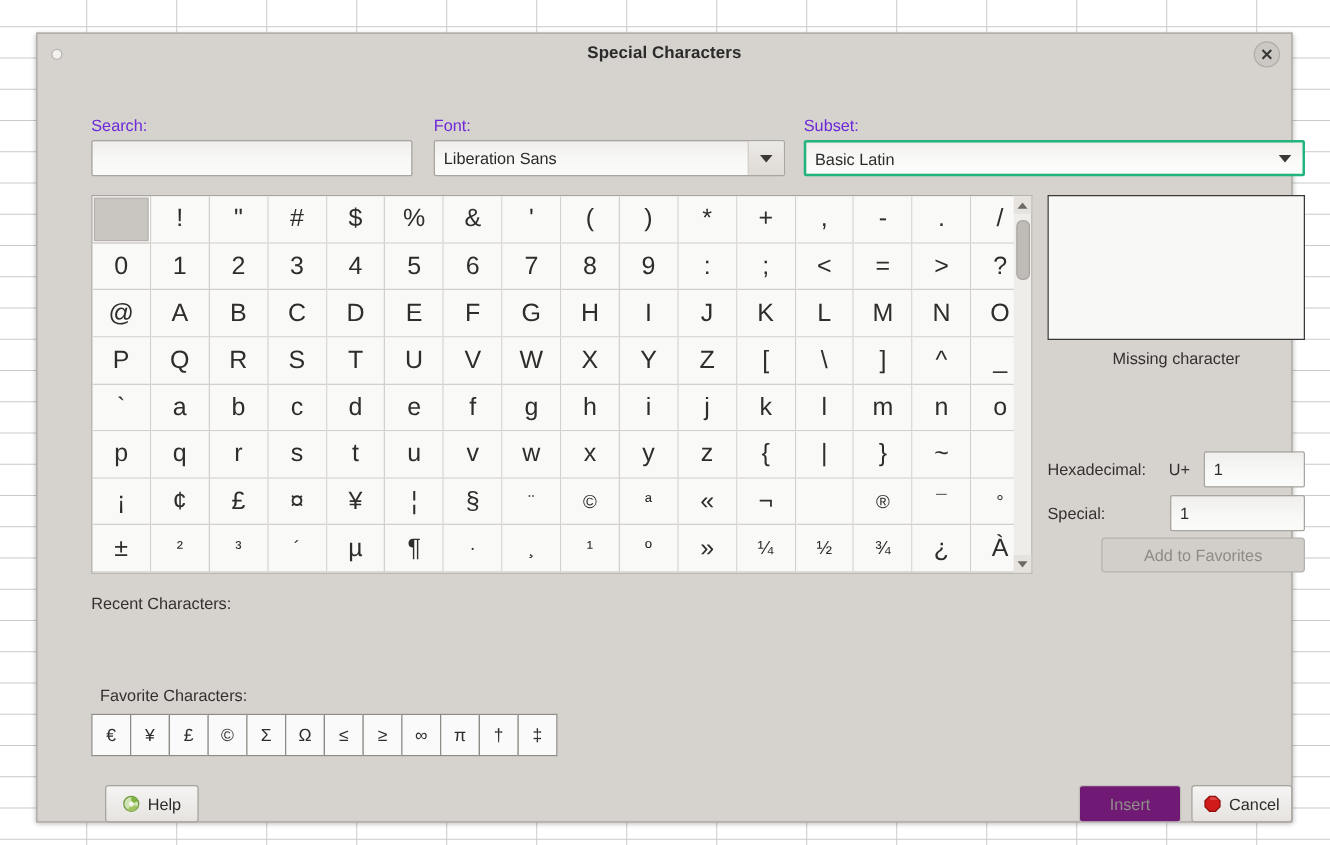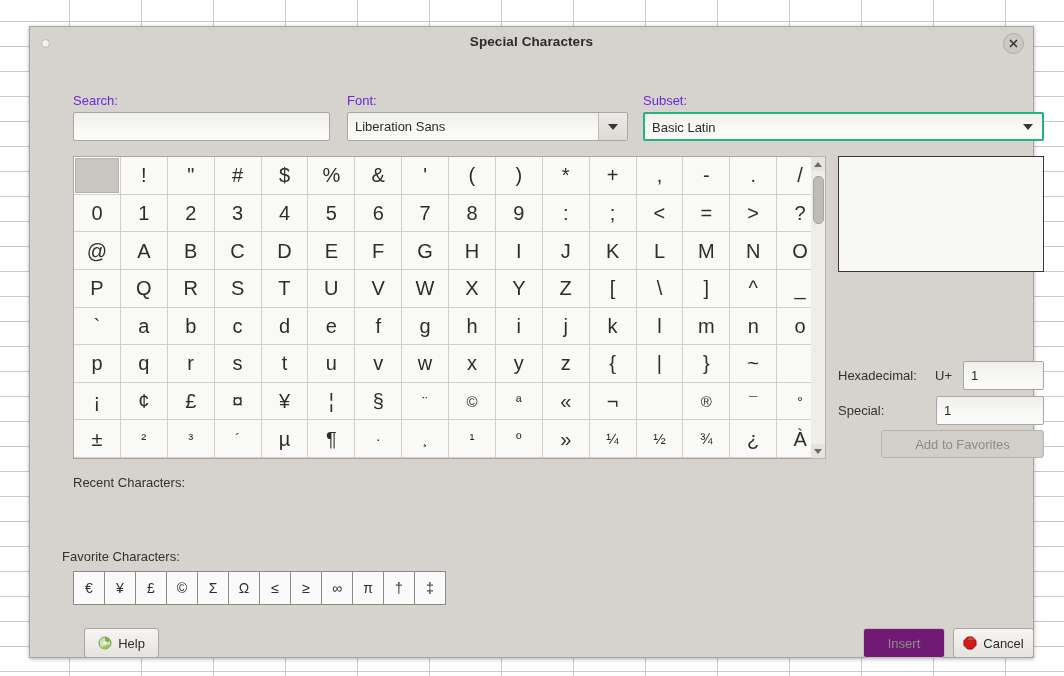--- a/index.html
+++ b/index.html
@@ -124,21 +124,21 @@
   #dec-label{position:absolute;left:808px;top:376px;font-size:13px;color:#33312f;}
   #dec-input{left:906px;top:369px;width:108px;}
   #fav-btn{
     position:absolute;left:851px;top:403px;width:163px;height:28px;box-sizing:border-box;
     background:#d2cfca;border:1px solid #b6b2ad;border-radius:3px;
     color:#8e8b87;font-size:13px;display:flex;align-items:center;justify-content:center;
   }
 
   
   #recent-label{position:absolute;left:43px;top:448px;font-size:13px;color:#33312f;}
-  #fav-label{position:absolute;left:32px;top:522px;font-size:13px;color:#33312f;}
+  #fav-label{position:absolute;left:50px;top:522px;font-size:13px;color:#33312f;}
   #fav-row{position:absolute;left:43px;top:544px;display:flex;}
   .fav-cell{
     width:32px;height:34px;box-sizing:border-box;
     border:1px solid #8e8a85;background:#fafafa;margin-right:-1px;
     display:flex;align-items:center;justify-content:center;
     font-size:14px;color:#2f2d2b;cursor:pointer;
   }
 
   
   .btn{
@@ -325,20 +325,21 @@
     <div class="sb-btn sb-up">
         <i></i>
       </div>
     <div id="sb-thumb"></div>
     <div class="sb-btn sb-dn" style="position:absolute;bottom:0;left:0;right:0;">
         <i></i>
       </div>
   </div>
 
   <div id="preview-box"></div>
+  <div id="missing-label">Missing character</div>
 
   <div id="hex-label">Hexadecimal:</div>
   <div id="uplus-label">U+</div>
   <input class="inp" id="hex-input" type="text" value="1" style="">
 
   <div id="dec-label">Special:</div>
   <input class="inp" id="dec-input" type="text" value="1" style="">
 
   <div id="fav-btn">Add to Favorites</div>
 

